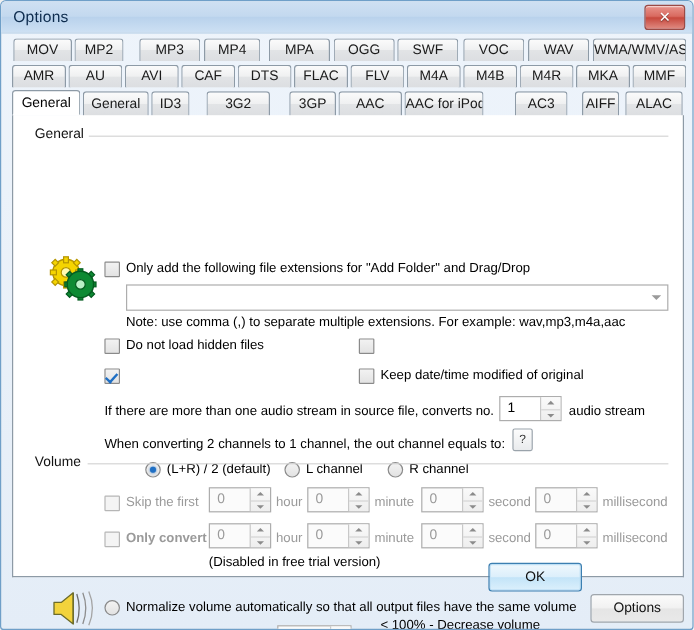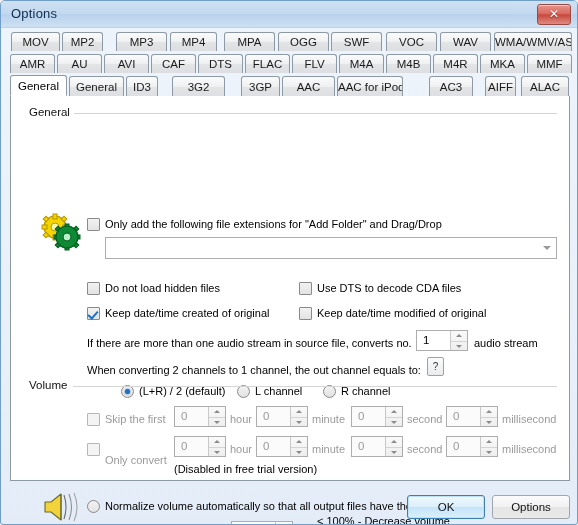--- a/index.html
+++ b/index.html
@@ -244,29 +244,28 @@
     </div>
 
     <div class="cb" style="left:76px;top:122px;"></div>
     <div class="lbl" style="left:94px;top:122px;">Only add the following file extensions for "Add Folder" and Drag/Drop</div>
 
     <div class="combo" style="left:94px;top:141px;width:452px;">
       <input style="position: absolute; left: 3px; top: 2px; width: 428px; height: 16px; border: none; outline: none; font-family: &quot;Liberation Sans&quot;, sans-serif; font-size: 11.5px; background: transparent;" value="">
       <div class="arw"></div>
     </div>
 
+    <div class="lbl" style="left:94px;top:167px;">Note: use comma (,) to separate multiple extensions. For example: wav,mp3,m4a,aac</div>
 
     <div class="cb" style="left:76px;top:186px;"></div>
     <div class="lbl" style="left:94px;top:186px;">Do not load hidden files</div>
 
     <div class="cb" style="left:288px;top:186px;"></div>
-    <div class="lbl" style="left:306px;top:186px;">Use DTS to decode CDA files</div>
 
     <div class="cb on" style="left:76px;top:211px;"></div>
-    <div class="lbl" style="left:94px;top:211px;">Keep date/time created of original</div>
 
     <div class="cb" style="left:288px;top:211px;"></div>
     <div class="lbl" style="left:306px;top:211px;">Keep date/time modified of original</div>
 
     <div class="lbl" style="left:76px;top:241px;">If there are more than one audio stream in source file, converts no.</div>
     <div class="spin" style="left:405px;top:234px;width:52px;">
       <div class="v">1</div>
       <div class="btns">
         <div class="up"></div>
         <div class="dn"></div>
@@ -319,21 +318,21 @@
     <div class="spin dis" style="left:435px;top:310px;width:52px;">
       <div class="v">0</div>
       <div class="btns">
           <div class="up"></div>
           <div class="dn"></div>
         </div>
     </div>
     <div class="lbl dis" style="left:491px;top:317px;">millisecond</div>
 
     <div class="cb dis" style="left:76px;top:347px;"></div>
-    <div class="lbl dis" style="left:94px;top:358px;">Only convert</div>
+    <div class="lbl dis" style="left:94px;top:347px;font-weight:bold;">Only convert</div>
 
     <div class="spin dis" style="left:163px;top:340px;width:52px;">
       <div class="v">0</div>
       <div class="btns">
           <div class="up"></div>
           <div class="dn"></div>
         </div>
     </div>
     <div class="lbl dis" style="left:219px;top:347px;">hour</div>
 
@@ -388,16 +387,16 @@
 
       <div class="btns">
           <div class="up"></div>
         </div>
     </div>
 
     <div class="lbl" style="left:306px;top:419px;">&lt; 100% - Decrease volume</div>
 
   </div>
 
-  <div class="btn default" style="left:406px;top:494px;">OK</div>
+  <div class="btn default" style="left:406px;top:468px;">OK</div>
   <div class="btn" style="left:491px;top:494px;">Options</div>
 
 </div>
 
 </body></html>

